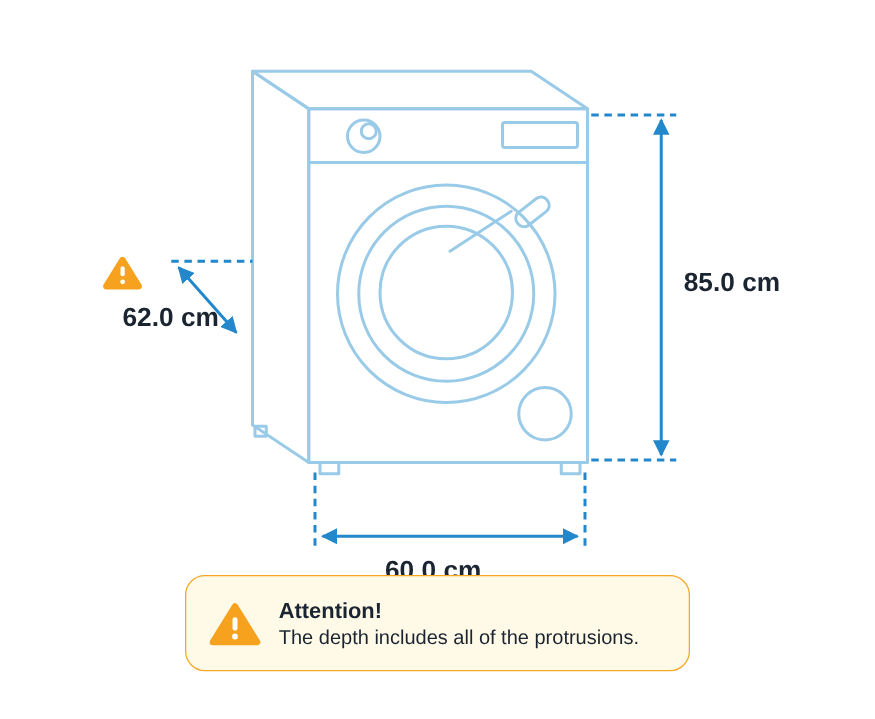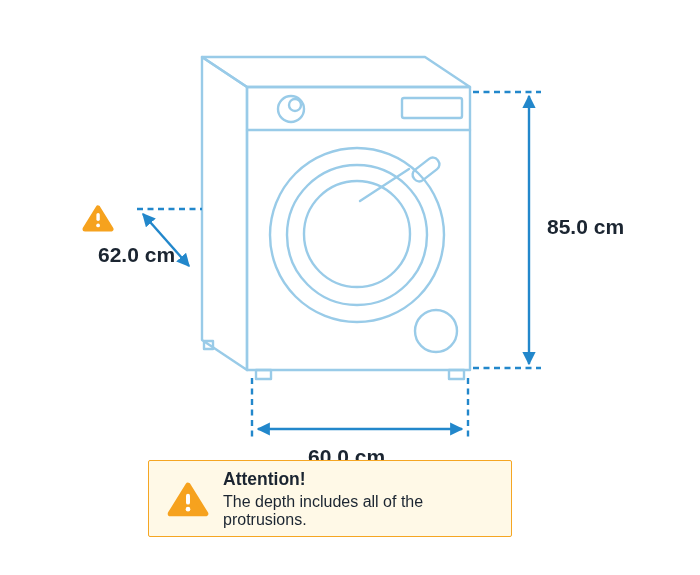--- a/index.html
+++ b/index.html
@@ -45,24 +45,24 @@
     position:absolute;
     font-size:21px;
     font-weight:bold;
     color:var(--label-text,#1b2531);
     white-space:nowrap;
   }
 
   .attention-box {
     position:absolute;
     left:148px; top:460px;
-    width:364px; height:77px;
+    width:404px; height:77px;
     background:var(--attention-bg,#fff9e7);
     border:1.5px solid var(--attention-border,#f5a623);
-    border-radius:2px;
+    border-radius:16px;
     display:flex;
     align-items:center;
     padding:0 18px;
     gap:14px;
   }
   .attention-icon { width:42px; height:38px; flex:0 0 auto; display:block; }
   .attention-title {
     font-size:17.5px; font-weight:bold;
     color:var(--label-text,#1b2531);
     margin-bottom:3px;

